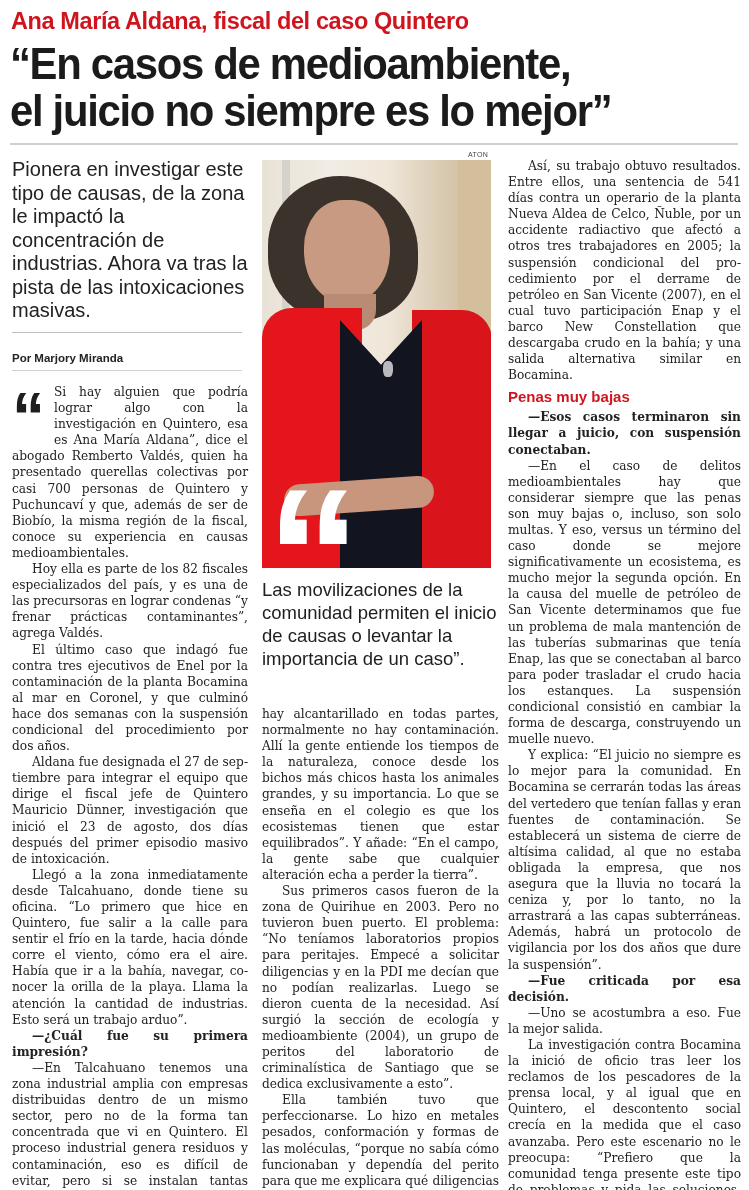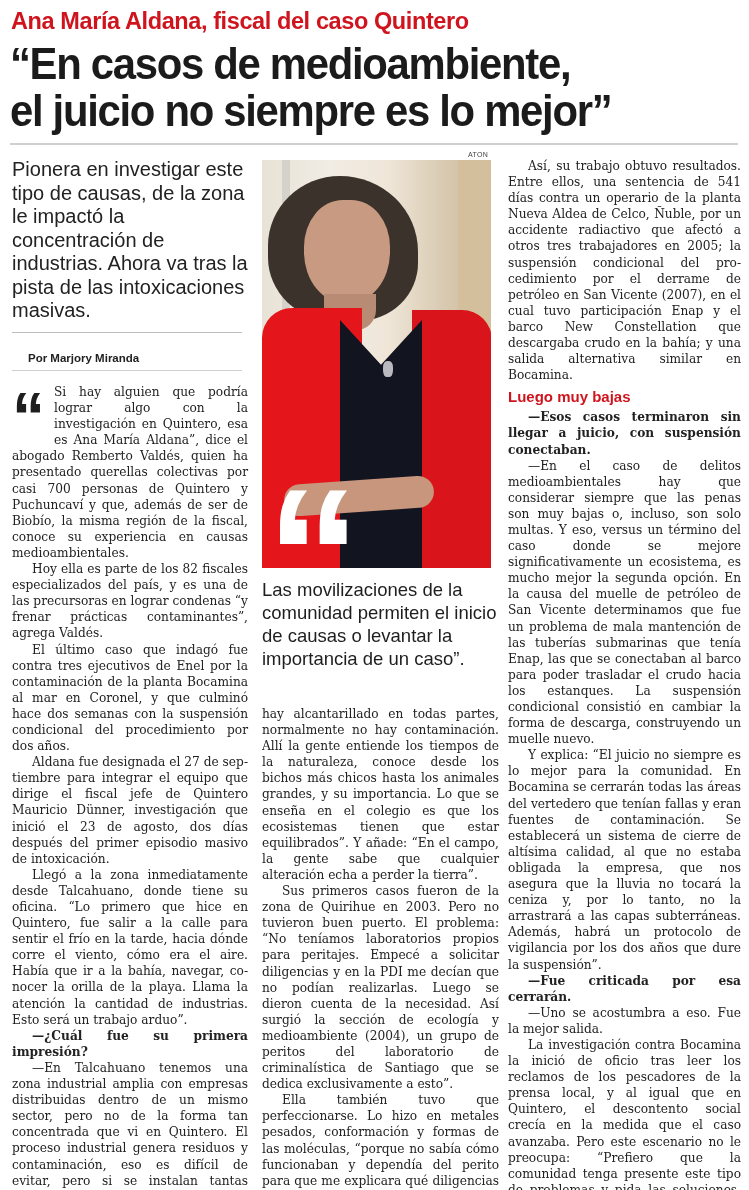--- a/index.html
+++ b/index.html
@@ -20,21 +20,21 @@
   .headline span { display: block; }
   .top-rule { position: absolute; left: 10px; top: 143px; width: 728px; height: 2px; background: #cfcfcf; }
 
   .bajada {
     position: absolute; left: 12px; top: 158px; width: 240px;
     font-family: "Liberation Sans", sans-serif; font-size: 20px; line-height: 23.5px; color: #222;
   }
   .bajada-rule { position: absolute; left: 12px; top: 332px; width: 230px; height: 1px; background: #bdbdbd; }
   .byline {
     position: absolute; left: 12px; top: 352px;
-    font-family: "Liberation Sans", sans-serif; font-weight: bold; font-size: 11.5px; color: #222; margin-left: 16px;
+    font-family: "Liberation Sans", sans-serif; font-weight: bold; font-size: 11.5px; color: #222;
   }
   .byline-rule { position: absolute; left: 12px; top: 370px; width: 230px; height: 1px; background: #d0d0d0; }
 
   .col {
     position: absolute; font-size: 12.2px; line-height: 16.1px; text-align: justify;
     hyphens: manual; color: #222;
   }
   .col p { text-indent: 20px; }
   .col p.noind { text-indent: 0; }
   .col p.q { font-weight: bold; }
@@ -125,21 +125,21 @@
 <p class="pullquote">Las movilizaciones de la comunidad permiten el inicio de causas o levantar la importancia de un caso”.</p>
 
 <div class="col col2">
   <p class="noind">hay alcantarillado en todas partes, nor­malmente no hay contaminación. Allí la gente entiende los tiempos de la natura­leza, conoce desde los bichos más chicos hasta los animales grandes, y su impor­tancia. Lo que se enseña en el colegio es que los ecosistemas tienen que estar equilibrados”. Y añade: “En el campo, la gente sabe que cualquier alteración echa a perder la tierra”.</p>
   <p>Sus primeros casos fueron de la zona de Quirihue en 2003. Pero no tuvieron buen puerto. El problema: “No teníamos laboratorios propios para peritajes. Em­pecé a solicitar diligencias y en la PDI me decían que no podían realizarlas. Luego se dieron cuenta de la necesidad. Así sur­gió la sección de ecología y medioam­biente (2004), un grupo de peritos del la­boratorio de criminalística de Santiago que se dedica exclusivamente a esto”.</p>
   <p>Ella también tuvo que perfeccionar­se. Lo hizo en metales pesados, confor­mación y formas de las moléculas, “por­que no sabía cómo funcionaban y depen­día del perito para que me explicara qué diligencias eran necesarias”.</p>
 </div>
 
 <div class="col col3">
   <p>Así, su trabajo obtuvo resultados. En­tre ellos, una sentencia de 541 días contra un operario de la planta Nueva Aldea de Celco, Ñuble, por un accidente radiactivo que afectó a otros tres trabajadores en 2005; la suspensión condicional del pro­cedimiento por el derrame de petróleo en San Vicente (2007), en el cual tuvo partici­pación Enap y el barco New Constellation que descargaba crudo en la bahía; y una salida alternativa similar en Bocamina.</p>
-  <h3 class="subhead">Luego muy bajas</h3>
+  <h3 class="subhead">Penas muy bajas</h3>
   <p class="q">—Esos casos terminaron sin llegar a juicio, con suspensión conectaban.</p>
   <p>—En el caso de delitos medioambien­tales hay que considerar siempre que las penas son muy bajas o, incluso, son solo multas. Y eso, versus un término del caso donde se mejore significativamente un ecosistema, es mucho mejor la segunda opción. En la causa del muelle de petróleo de San Vicente determinamos que fue un problema de mala mantención de las tu­berías submarinas que tenía Enap, las que se conectaban al barco para poder trasla­dar el crudo hacia los estanques. La sus­pensión condicional consistió en cambiar la forma de descarga, construyendo un muelle nuevo.</p>
   <p>Y explica: “El juicio no siempre es lo mejor para la comunidad. En Bocamina se cerrarán todas las áreas del vertedero que tenían fallas y eran fuentes de conta­minación. Se establecerá un sistema de cierre de altísima calidad, al que no estaba obligada la empresa, que nos asegura que la lluvia no tocará la ceniza y, por lo tanto, no la arrastrará a las capas subterráneas. Además, habrá un protocolo de vigilancia por los dos años que dure la suspensión”.</p>
-  <p class="q">—Fue criticada por esa cerrarán.</p>
+  <p class="q">—Fue criticada por esa decisión.</p>
   <p>—Uno se acostumbra a eso. Fue la mejor salida.</p>
   <p>La investigación contra Bocamina la inició de oficio tras leer los reclamos de los pescadores de la prensa local, y al igual que en Quintero, el descontento social crecía en la medida que el caso avanzaba. Pero este escenario no le preocupa: “Pre­fiero que la comunidad tenga presente es­te tipo de problemas y pida las soluciones, dentro del respeto y marco legal. Esas mo­vilizaciones permiten el inicio de causas o levantar la importancia de un caso”.</p>
 
 </div>
 
 </body></html>

